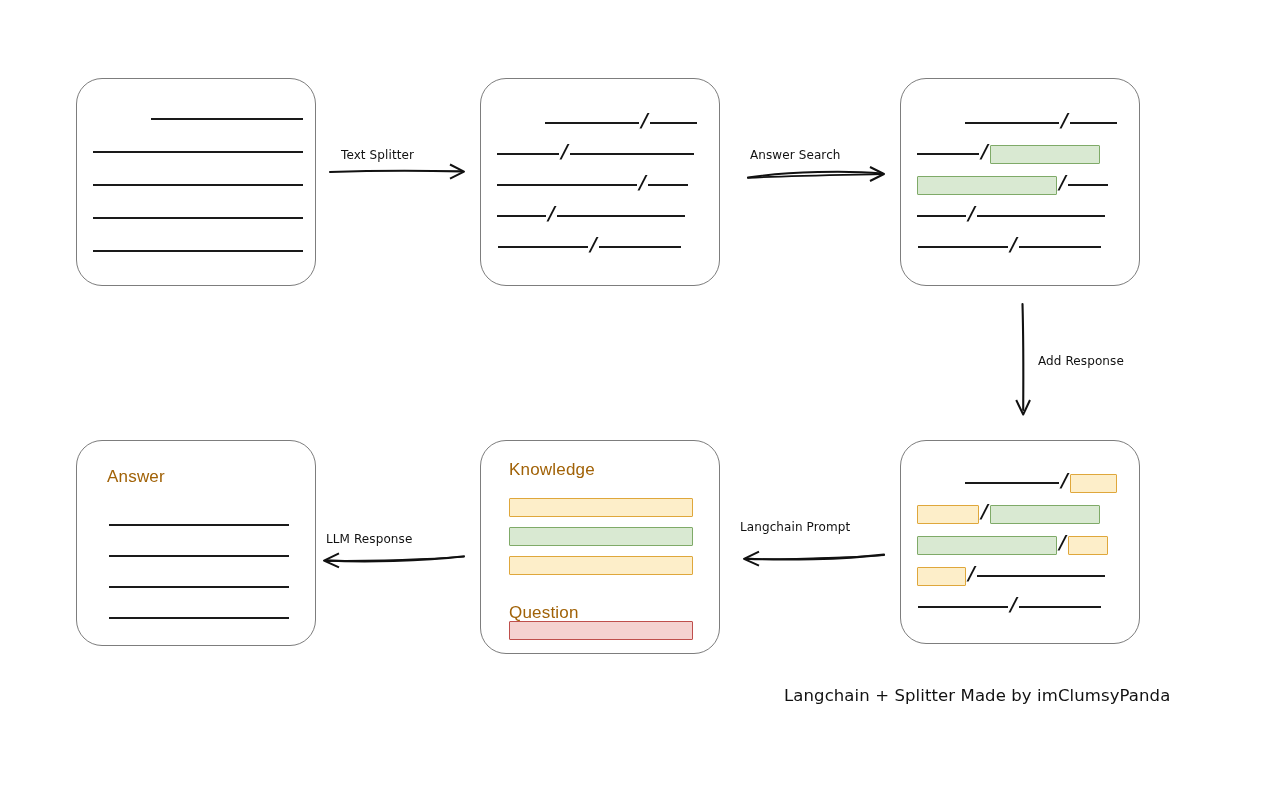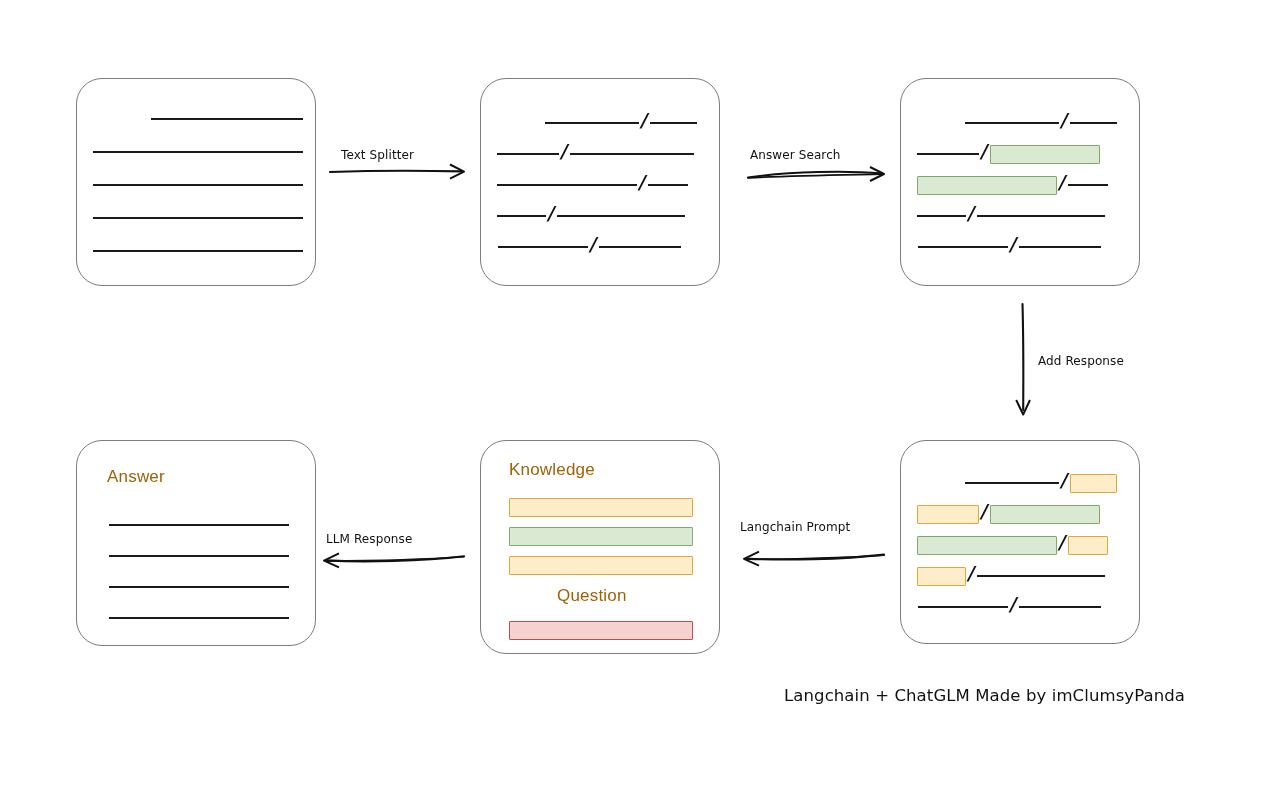--- a/index.html
+++ b/index.html
@@ -243,21 +243,21 @@
 
   <svg class="edge" style="left:738px; top:546px; width:148px; height:24px;" viewBox="0 0 148 24">
     <path d="M146,8.6 C104,13.4 46,14.6 8,12.6" stroke="#111" stroke-width="2.1" fill="none" stroke-linecap="round"></path>
     <path d="M146,9.2 C104,11.8 46,13 8,13.3" stroke="#111" stroke-width="1.6" fill="none" stroke-linecap="round"></path>
     <path d="M21,5.6 L6,12.8 L21,19.6" stroke="#111" stroke-width="2" fill="none" stroke-linejoin="round"></path>
   </svg>
   <div class="edge-label" style="left:740px; top:520px;">Langchain Prompt</div>
 
   <div class="node" id="node-prompt" style="left:480px; top:440px; width:240px; height:214px;">
     <div class="node-title" style="left:28px; top:19px;">Knowledge</div>
-    <div class="node-title" style="left:28px; top:145px;margin-left:48px;">Question</div>
+    <div class="node-title" style="left:28px; top:162px;">Question</div>
     <div class="rows" style="padding:56px 16px 0 28px; --rowgap:29px; --rowoffsets:0,0,0,36;">
         <div class="row" style="top: 56px; left: 28px;">
           <span class="chip yellow" style="width: 184px;"></span>
         </div>
         <div class="row" style="top: 85px; left: 28px;">
           <span class="chip green" style="width: 184px;"></span>
         </div>
         <div class="row" style="top: 114px; left: 28px;">
           <span class="chip yellow" style="width: 184px;"></span>
         </div>
@@ -285,15 +285,15 @@
         </div>
         <div class="row" style="top: 136px; left: 32px;">
           <span class="seg" style="width: 180px;"></span>
         </div>
         <div class="row" style="top: 167px; left: 32px;">
           <span class="seg" style="width: 180px;"></span>
         </div>
       </div>
   </div>
 
-  <div class="credit" style="left:784px; top:686px;">Langchain + ChatGLM Made by imClumsyPanda</div>
+  <div class="credit" style="left:784px; top:686px;">Langchain + Splitter Made by imClumsyPanda</div>
 
 </div>
 
 </body></html>

